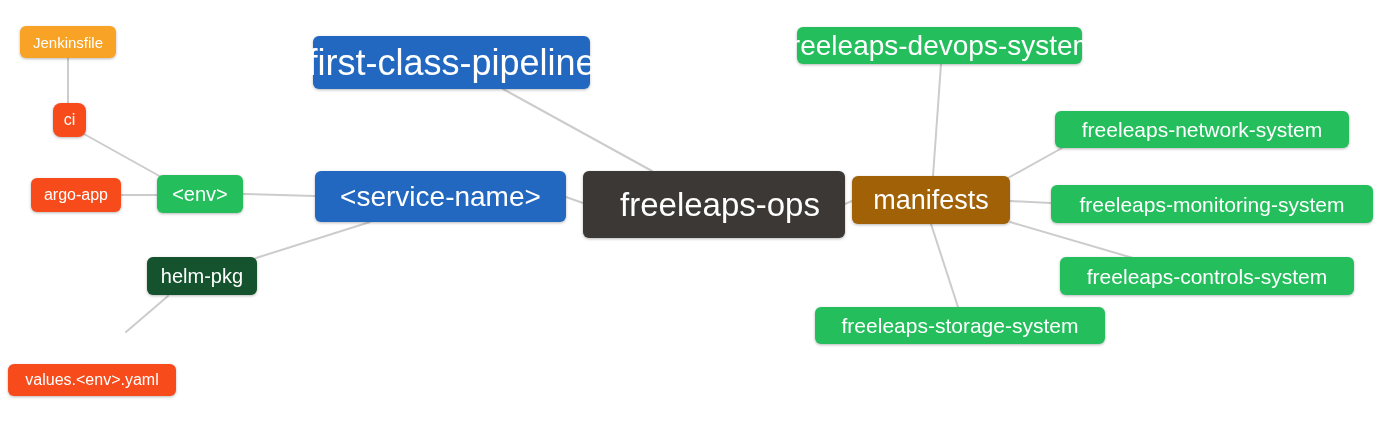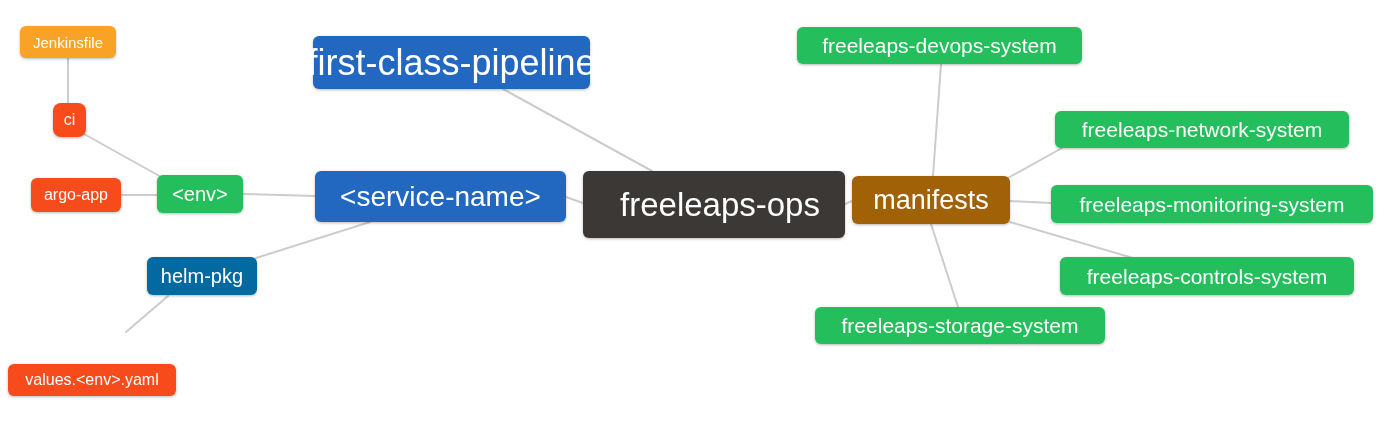--- a/index.html
+++ b/index.html
@@ -35,21 +35,21 @@
   .n-jenkinsfile { left: 20px;  top: 26px;  width: 96px;  height: 32px; font-size: 15px; }
   .n-ci          { left: 53px;  top: 103px; width: 33px;  height: 34px; font-size: 16px; border-radius: 8px; }
   .n-argo-app    { left: 31px;  top: 178px; width: 90px;  height: 34px; font-size: 16px; }
   .n-env         { left: 157px; top: 175px; width: 86px;  height: 38px; font-size: 20px; }
   .n-helm-pkg    { left: 147px; top: 257px; width: 110px; height: 38px; font-size: 20px; }
   .n-values      { left: 8px;   top: 332px; width: 168px; height: 32px; font-size: 16px; }
   .n-fcp         { left: 313px; top: 36px;  width: 277px; height: 53px; font-size: 36px; }
   .n-service     { left: 315px; top: 171px; width: 251px; height: 51px; font-size: 28px; }
   .n-ops         { left: 583px; top: 171px; width: 262px; height: 67px; font-size: 33px; }
   .n-manifests   { left: 852px; top: 176px; width: 158px; height: 48px; font-size: 27px; }
-  .n-devops      { left: 797px; top: 27px;  width: 285px; height: 37px; font-size: 21px; }
+  .n-devops      { left: 797px; top: 27px;  width: 285px; height: 37px; font-size: 28px; }
   .n-network     { left: 1055px;top: 111px; width: 294px; height: 37px; font-size: 21px; }
   .n-monitoring  { left: 1051px;top: 185px; width: 322px; height: 38px; font-size: 21px; }
   .n-controls    { left: 1060px;top: 257px; width: 294px; height: 38px; font-size: 21px; }
   .n-storage     { left: 815px; top: 307px; width: 290px; height: 37px; font-size: 21px; }
 </style>
 </head>
 <body>
 
 <div class="canvas">
 
@@ -75,21 +75,21 @@
   </div>
   <div class="node n-ci" style="background: rgb(247, 75, 27);">
     <span class="node-label">ci</span>
   </div>
   <div class="node n-argo-app" style="background: rgb(247, 75, 27);">
     <span class="node-label">argo-app</span>
   </div>
   <div class="node n-env" style="background: rgb(36, 191, 92);">
     <span class="node-label">&lt;env&gt;</span>
   </div>
-  <div class="node n-helm-pkg" style="background: #0369a1;">
+  <div class="node n-helm-pkg" style="background: #14532d;">
     <span class="node-label">helm-pkg</span>
   </div>
   <div class="node n-values" style="background: rgb(247, 75, 27); margin-top: 32px;">
     <span class="node-label">values.&lt;env&gt;.yaml</span>
   </div>
   <div class="node n-fcp" style="background: rgb(34, 104, 192);">
     <span class="node-label">first-class-pipeline</span>
   </div>
   <div class="node n-service" style="background: rgb(34, 104, 192);">
     <span class="node-label">&lt;service-name&gt;</span>

